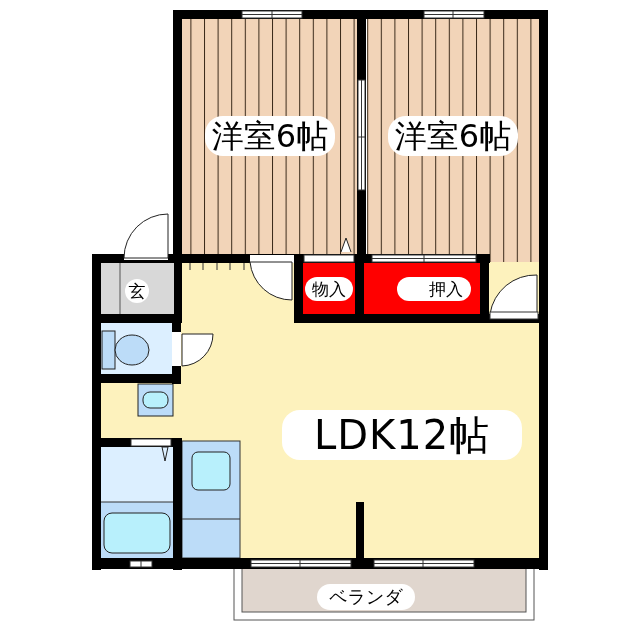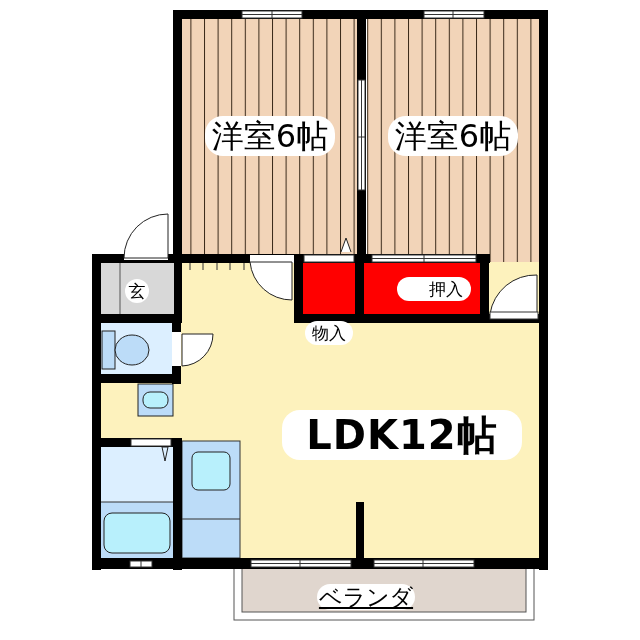--- a/index.html
+++ b/index.html
@@ -2,21 +2,21 @@
 <html><head>
 <meta charset="utf-8">
 <style>
   html, body { margin: 0; padding: 0; background: #ffffff; }
   body { width: 640px; height: 640px; position: relative; overflow: hidden; font-family: "DejaVu Sans", sans-serif; }
   #plan { position: absolute; left: 0; top: 0; width: 640px; height: 640px; }
   .label-box { position: absolute; background: #ffffff; color: #000; display: flex; align-items: center; justify-content: center; white-space: nowrap; line-height: 1; border-radius: 18px; }
   .room-label-big { font-size: 32px; font-weight: normal; letter-spacing: 0px; }
   .room-label-ldk { font-size: 40px; letter-spacing: 1px; }
   .room-label-small { font-size: 17px; }
-  .room-label-veranda { font-size: 23px; text-decoration: underline; }
+  .room-label-veranda { font-size: 18px; }
 </style>
 </head>
 <body>
 
 <svg id="plan" viewBox="0 0 640 640" xmlns="http://www.w3.org/2000/svg">
   <defs>
     <pattern id="stripes" x="0" y="0" width="13.6" height="10" patternUnits="userSpaceOnUse">
       <rect width="13.6" height="10" fill="#f2d4b8"></rect>
       <rect x="0" width="1" height="10" fill="#3a2a1a"></rect>
     </pattern>
@@ -159,21 +159,21 @@
     <line x1="217" y1="263" x2="217" y2="270"></line>
     <line x1="230" y1="263" x2="230" y2="270"></line>
     <line x1="244" y1="263" x2="244" y2="270"></line>
   </g>
 </svg>
 
 <div class="label-box room-label-big" style="left:205px; top:116px; width:130px; height:40px;">洋室6帖</div>
 
 <div class="label-box room-label-big" style="left:388px; top:116px; width:130px; height:40px;">洋室6帖</div>
 
-<div class="label-box room-label-ldk" style="left:282px; top:410px; width:240px; height:50px;font-weight:bold;">LDK12帖</div>
+<div class="label-box room-label-ldk" style="left:282px; top:410px; width:240px; height:50px;">LDK12帖</div>
 
-<div class="label-box room-label-small" style="left:305px; top:277px; width:48px; height:24px;margin-top:44px;">物入</div>
+<div class="label-box room-label-small" style="left:305px; top:277px; width:48px; height:24px;">物入</div>
 
 <div class="label-box room-label-small" style="left:397px; top:277px; width:50px; height:24px;padding-left:24px;">押入</div>
 
 <div class="label-box room-label-small" style="left:125px; top:279px; width:24px; height:24px;">玄</div>
 
 <div class="label-box room-label-veranda" style="left:317px; top:584px; width:98px; height:26px;">ベランダ</div>
 
 </body></html>

